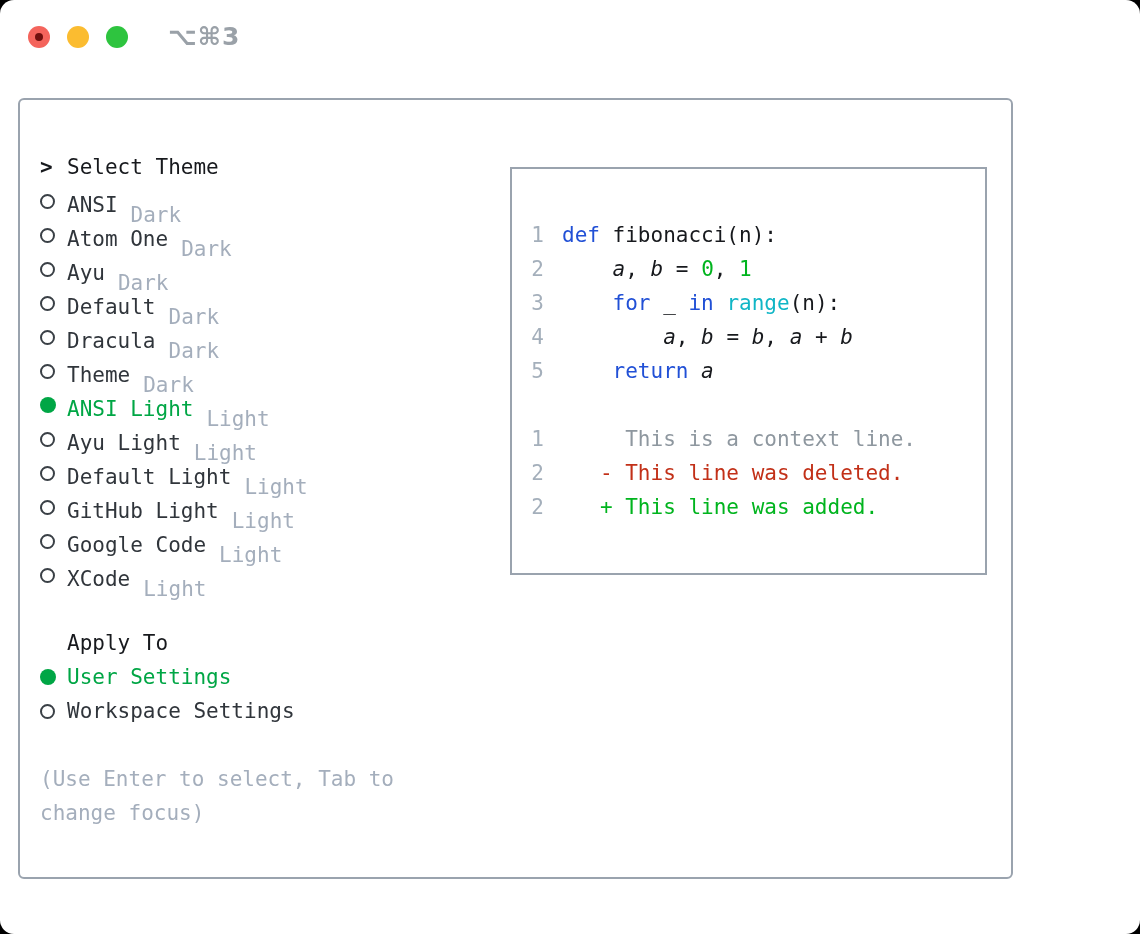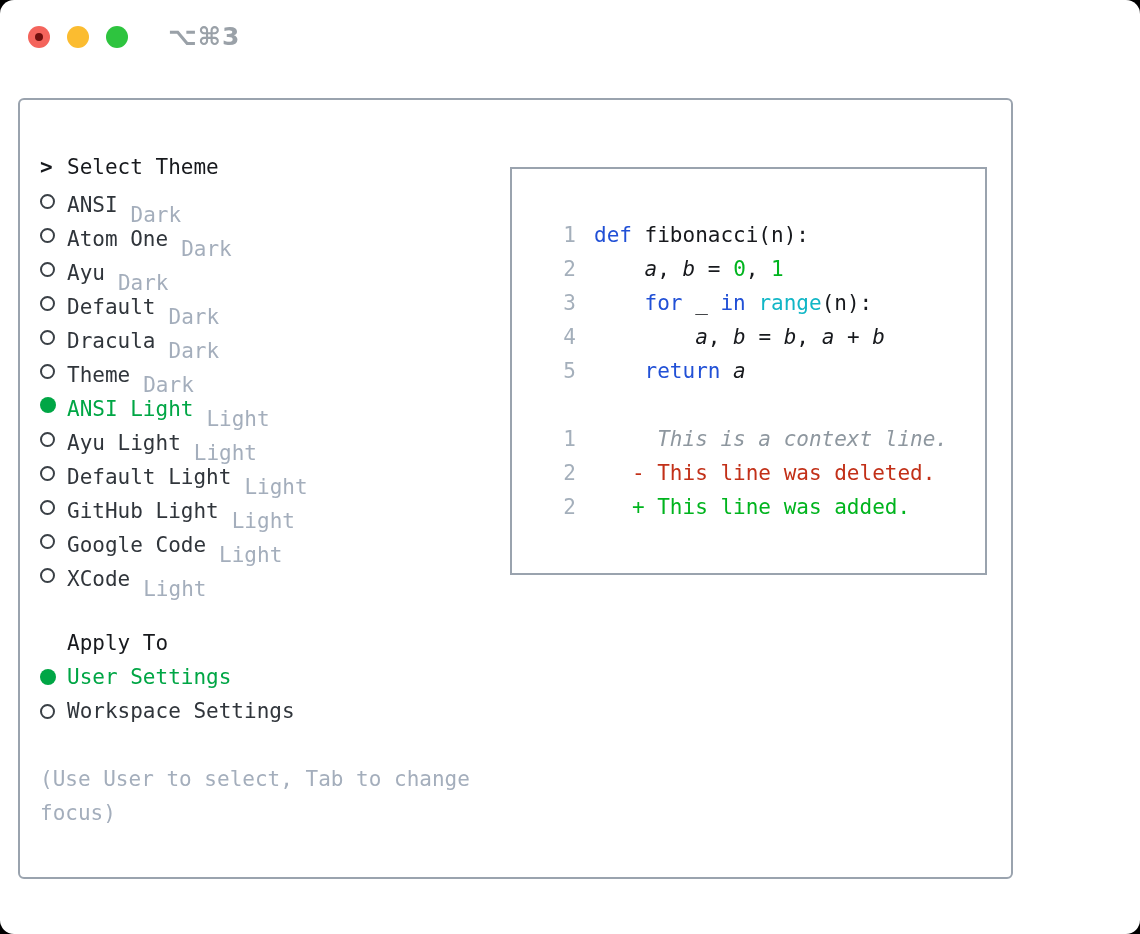--- a/index.html
+++ b/index.html
@@ -66,32 +66,32 @@
     color: var(--muted-gray);
   }
   
   .preview-box {
     margin: 17px 0 0 8px;
     width: 477px; height: 408px;
     border: 2px solid var(--border-gray);
     box-sizing: border-box;
     padding: 49px 0 0 18px;
   }
-  .code-line { height: 34px; white-space: pre; margin-left: 32px; }
+  .code-line { height: 34px; white-space: pre; }
   .ln {
     display: inline-block; width: 14px; margin-right: 18px;
     text-align: right; color: var(--line-number-gray);
   }
   .code { white-space: pre; }
   .seg-plain   { color: var(--text-black); }
   .seg-var     { color: var(--text-black); font-style: italic; }
   .seg-kw      { color: var(--keyword-blue); }
   .seg-builtin { color: var(--builtin-cyan); }
   .seg-lit     { color: var(--literal-green); }
-  .seg-context { color: var(--context-gray); font-style: italic; }
+  .seg-context { color: var(--context-gray); }
   .seg-deleted { color: var(--deleted-red); }
   .seg-added   { color: var(--added-green); text-align: right; }
 </style>
 </head>
 <body>
 
 <div class="window">
 
   <div class="titlebar">
     <div class="lights">
@@ -212,21 +212,21 @@
             <span class="opt-label">User Settings</span>
           </div>
           <div class="row option">
             <span class="marker">
               <span class="radio"></span>
             </span>
             <span class="opt-label">Workspace Settings</span>
           </div>
         </div>
 
-      <div class="hint">(Use User to select, Tab to change focus)</div>
+      <div class="hint">(Use Enter to select, Tab to change focus)</div>
     </div>
 
     <div class="right-col">
       <div class="preview-box">
         <div id="preview-code">
             <div class="code-line"><span class="ln">1</span><span class="code"><span class="seg-kw">def</span><span class="seg-plain"> fibonacci(n):</span></span></div>
             <div class="code-line"><span class="ln">2</span><span class="code"><span class="seg-plain">    </span><span class="seg-var">a</span><span class="seg-plain">, </span><span class="seg-var">b</span><span class="seg-plain"> = </span><span class="seg-lit">0</span><span class="seg-plain">, </span><span class="seg-lit">1</span></span></div>
             <div class="code-line"><span class="ln">3</span><span class="code"><span class="seg-plain">    </span><span class="seg-kw">for</span><span class="seg-plain"> _ </span><span class="seg-kw">in</span><span class="seg-plain"> </span><span class="seg-builtin">range</span><span class="seg-plain">(n):</span></span></div>
             <div class="code-line"><span class="ln">4</span><span class="code"><span class="seg-plain">        </span><span class="seg-var">a</span><span class="seg-plain">, </span><span class="seg-var">b</span><span class="seg-plain"> = </span><span class="seg-var">b</span><span class="seg-plain">, </span><span class="seg-var">a</span><span class="seg-plain"> + </span><span class="seg-var">b</span></span></div>
             <div class="code-line"><span class="ln">5</span><span class="code"><span class="seg-plain">    </span><span class="seg-kw">return</span><span class="seg-plain"> </span><span class="seg-var">a</span></span></div>

